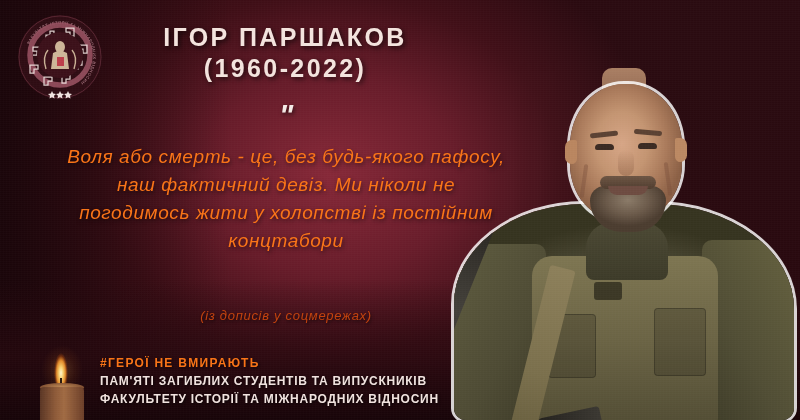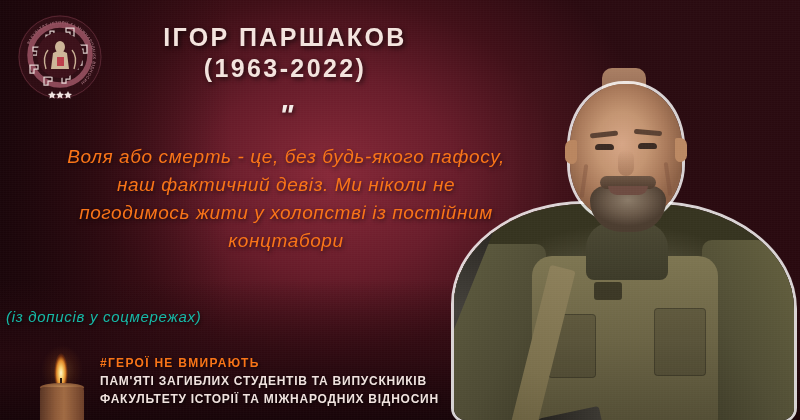--- a/index.html
+++ b/index.html
@@ -299,23 +299,24 @@
     line-height: 1.48;
     letter-spacing: 0.6px;
     text-shadow: 1px 2px 4px rgba(0,0,0,0.55);
   }
   .quote span { display: block; }
 
   .attribution {
     position: absolute;
     left: 6px; top: 308px;
     width: 560px;
-    color: #14b8a6;
+    text-align: center;
+    color: #c2410c;
     font-style: italic;
-    font-size: 15px;
+    font-size: 13px;
     letter-spacing: 0.7px;
     text-shadow: 1px 2px 3px rgba(0,0,0,0.55);
   }
 
   
   .candle {
     position: absolute;
     left: 30px; top: 345px;
     width: 62px; height: 75px;
   }
@@ -461,21 +462,21 @@
       <g fill="#efe2e0">
         <polygon points="36,78 37.2,80.6 40,80.9 38,82.8 38.5,85.6 36,84.2 33.5,85.6 34,82.8 32,80.9 34.8,80.6"></polygon>
         <polygon points="44,78 45.2,80.6 48,80.9 46,82.8 46.5,85.6 44,84.2 41.5,85.6 42,82.8 40,80.9 42.8,80.6"></polygon>
         <polygon points="52,78 53.2,80.6 56,80.9 54,82.8 54.5,85.6 52,84.2 49.5,85.6 50,82.8 48,80.9 50.8,80.6"></polygon>
       </g>
     </svg>
   </div>
 
   <div class="title">
     <span>ІГОР ПАРШАКОВ</span>
-    <span class="title-line2">(1963-2022)</span>
+    <span class="title-line2">(1960-2022)</span>
   </div>
 
   <div class="quote-mark">"</div>
 
   <div class="quote">
     <span>Воля або смерть - це, без будь-якого пафосу,</span>
     <span>наш фактичний девіз. Ми ніколи не</span>
     <span>погодимось жити у холопстві із постійним</span>
     <span>концтабори</span>
   </div>

